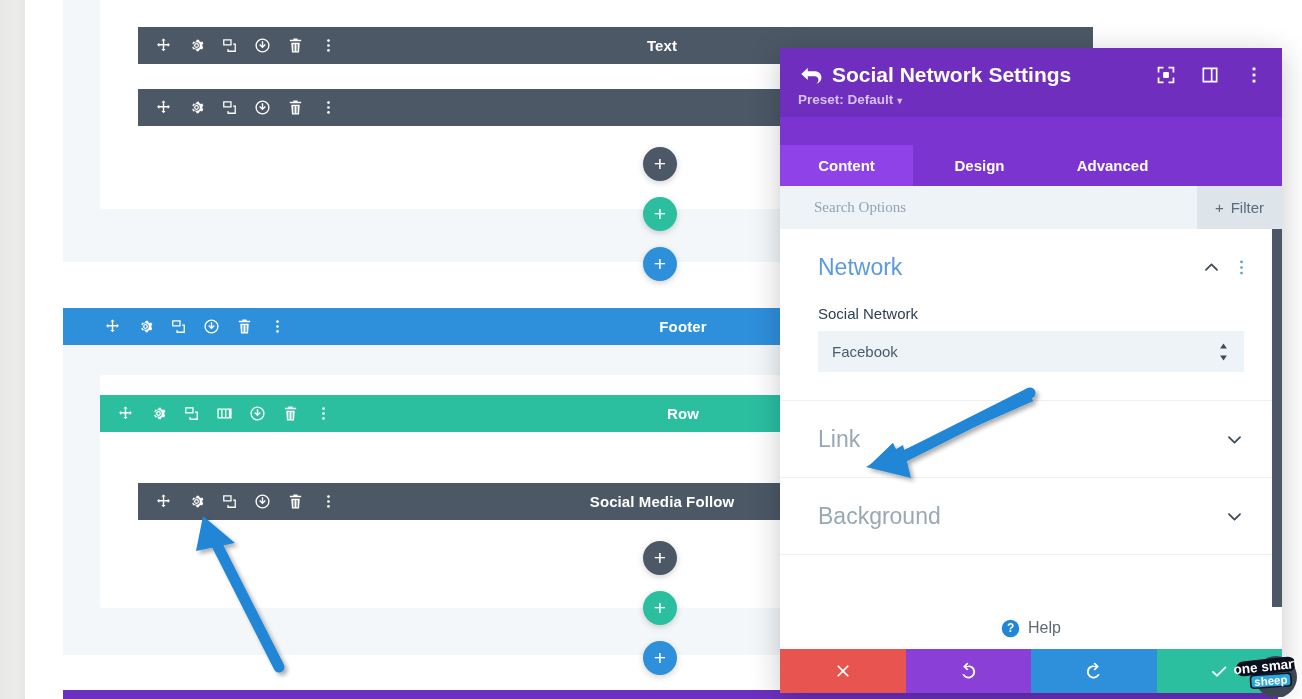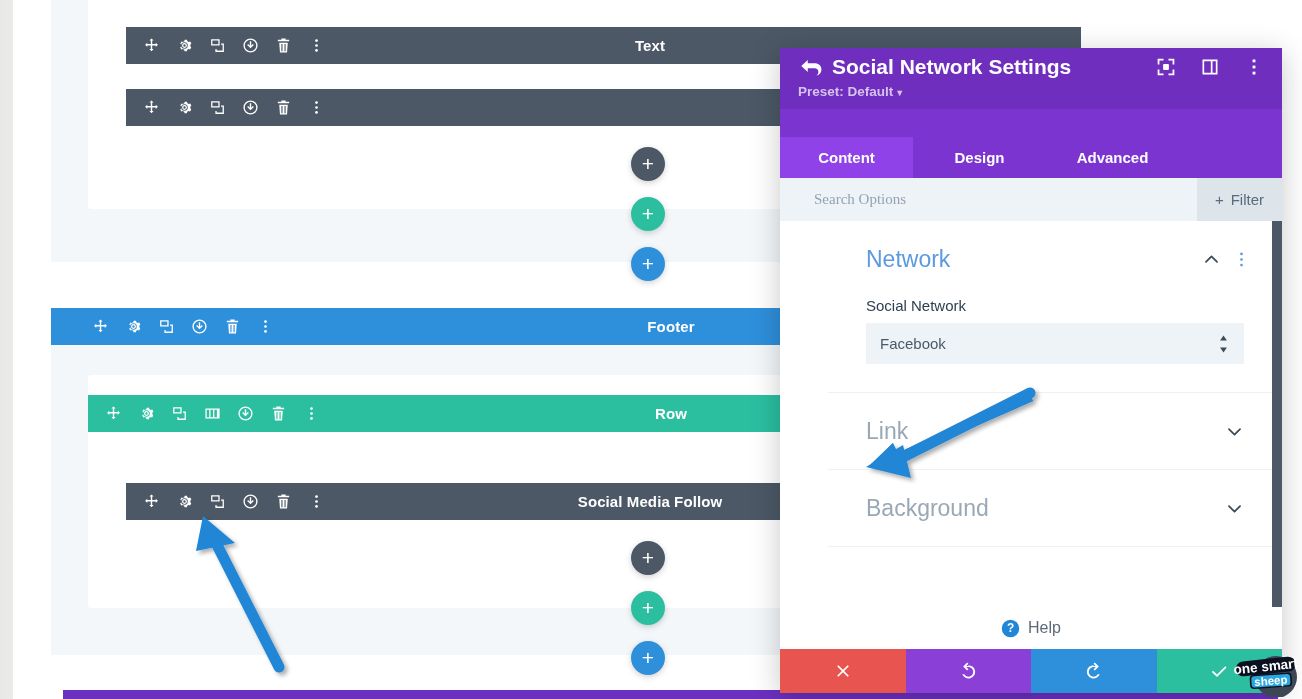--- a/index.html
+++ b/index.html
@@ -9,21 +9,21 @@
     background:#ffffff;
     position:relative;
   }
   
   .page-gutter{
     position:absolute; left:0; top:0; width:25px; height:699px;
     background:linear-gradient(to right,#e8e8e6 0%,#ececeb 70%,#e6e6e4 100%);
   }
   
   .canvas{
-    position:absolute; left:13px; top:0; width:1068px; height:699px;
+    position:absolute; left:25px; top:0; width:1068px; height:699px;
     background:#ffffff; overflow:hidden;
   }
   .section{
     position:absolute; left:38px; width:1240px;
     background:#f3f7fa;
   }
   .white-card{
     position:absolute; background:#ffffff;
   }
   
@@ -67,21 +67,21 @@
 
   
   .modal{
     position:absolute; left:780px; top:48px; width:502px; height:645px;
     background:#ffffff;
     box-shadow:0 6px 28px rgba(0,0,0,.22);
     display:flex; flex-direction:column;
     overflow:hidden;
   }
   .modal-header{
-    background:#6f2ebd; padding:6px 18px 10px 18px; position:relative;
+    background:#6f2ebd; padding:14px 18px 10px 18px; position:relative;
     flex:0 0 auto;
   }
   .mh-row{ display:flex; align-items:center; }
   .mh-back{ width:26px; height:26px; margin-right:8px; flex:0 0 auto; }
   .mh-back svg{ width:26px; height:26px; fill:#fff; }
   .modal-title{
     color:#ffffff; font-size:21px; font-weight:700; white-space:nowrap;
   }
   .mh-actions{ margin-left:auto; display:flex; align-items:center; gap:24px; }
   .mh-actions .ic svg{ fill:#ffffff; }
@@ -108,21 +108,21 @@
     padding:0 34px; font-size:15px; color:#4a5a6a;
     font-family:Liberation Serif, serif;
   }
   .search-input::placeholder{ color:#93a3b3; }
   .filter-btn{
     display:flex; align-items:center; gap:7px; padding:0 18px;
     background:#dde4ea; color:#5a6b7b; font-size:15px; font-weight:400;
     border:0; cursor:pointer; font-family:"Liberation Sans",sans-serif;
   }
 
-  .modal-body{ flex:1 1 auto; overflow:hidden; position:relative; background:#fff;margin-left:48px; }
+  .modal-body{ flex:1 1 auto; overflow:hidden; position:relative; background:#fff; }
   .opt-group{ padding:0 38px; border-bottom:1px solid #eef1f4; position:relative; }
   .group-head{
     display:flex; align-items:center; height:76px;
   }
   .group-title{ font-size:23px; font-weight:400; }
   .group-title.open{ color:#5b9ae0; }
   .group-title.closed{ color:#9aa8b6; }
   .group-head .ghr{ margin-left:auto; display:flex; align-items:center; gap:18px; }
   .chev{ width:19px; height:19px; }
   .chev svg{ width:19px; height:19px; fill:none; stroke:#3d4a57; stroke-width:2.2; stroke-linecap:round; stroke-linejoin:round; }

